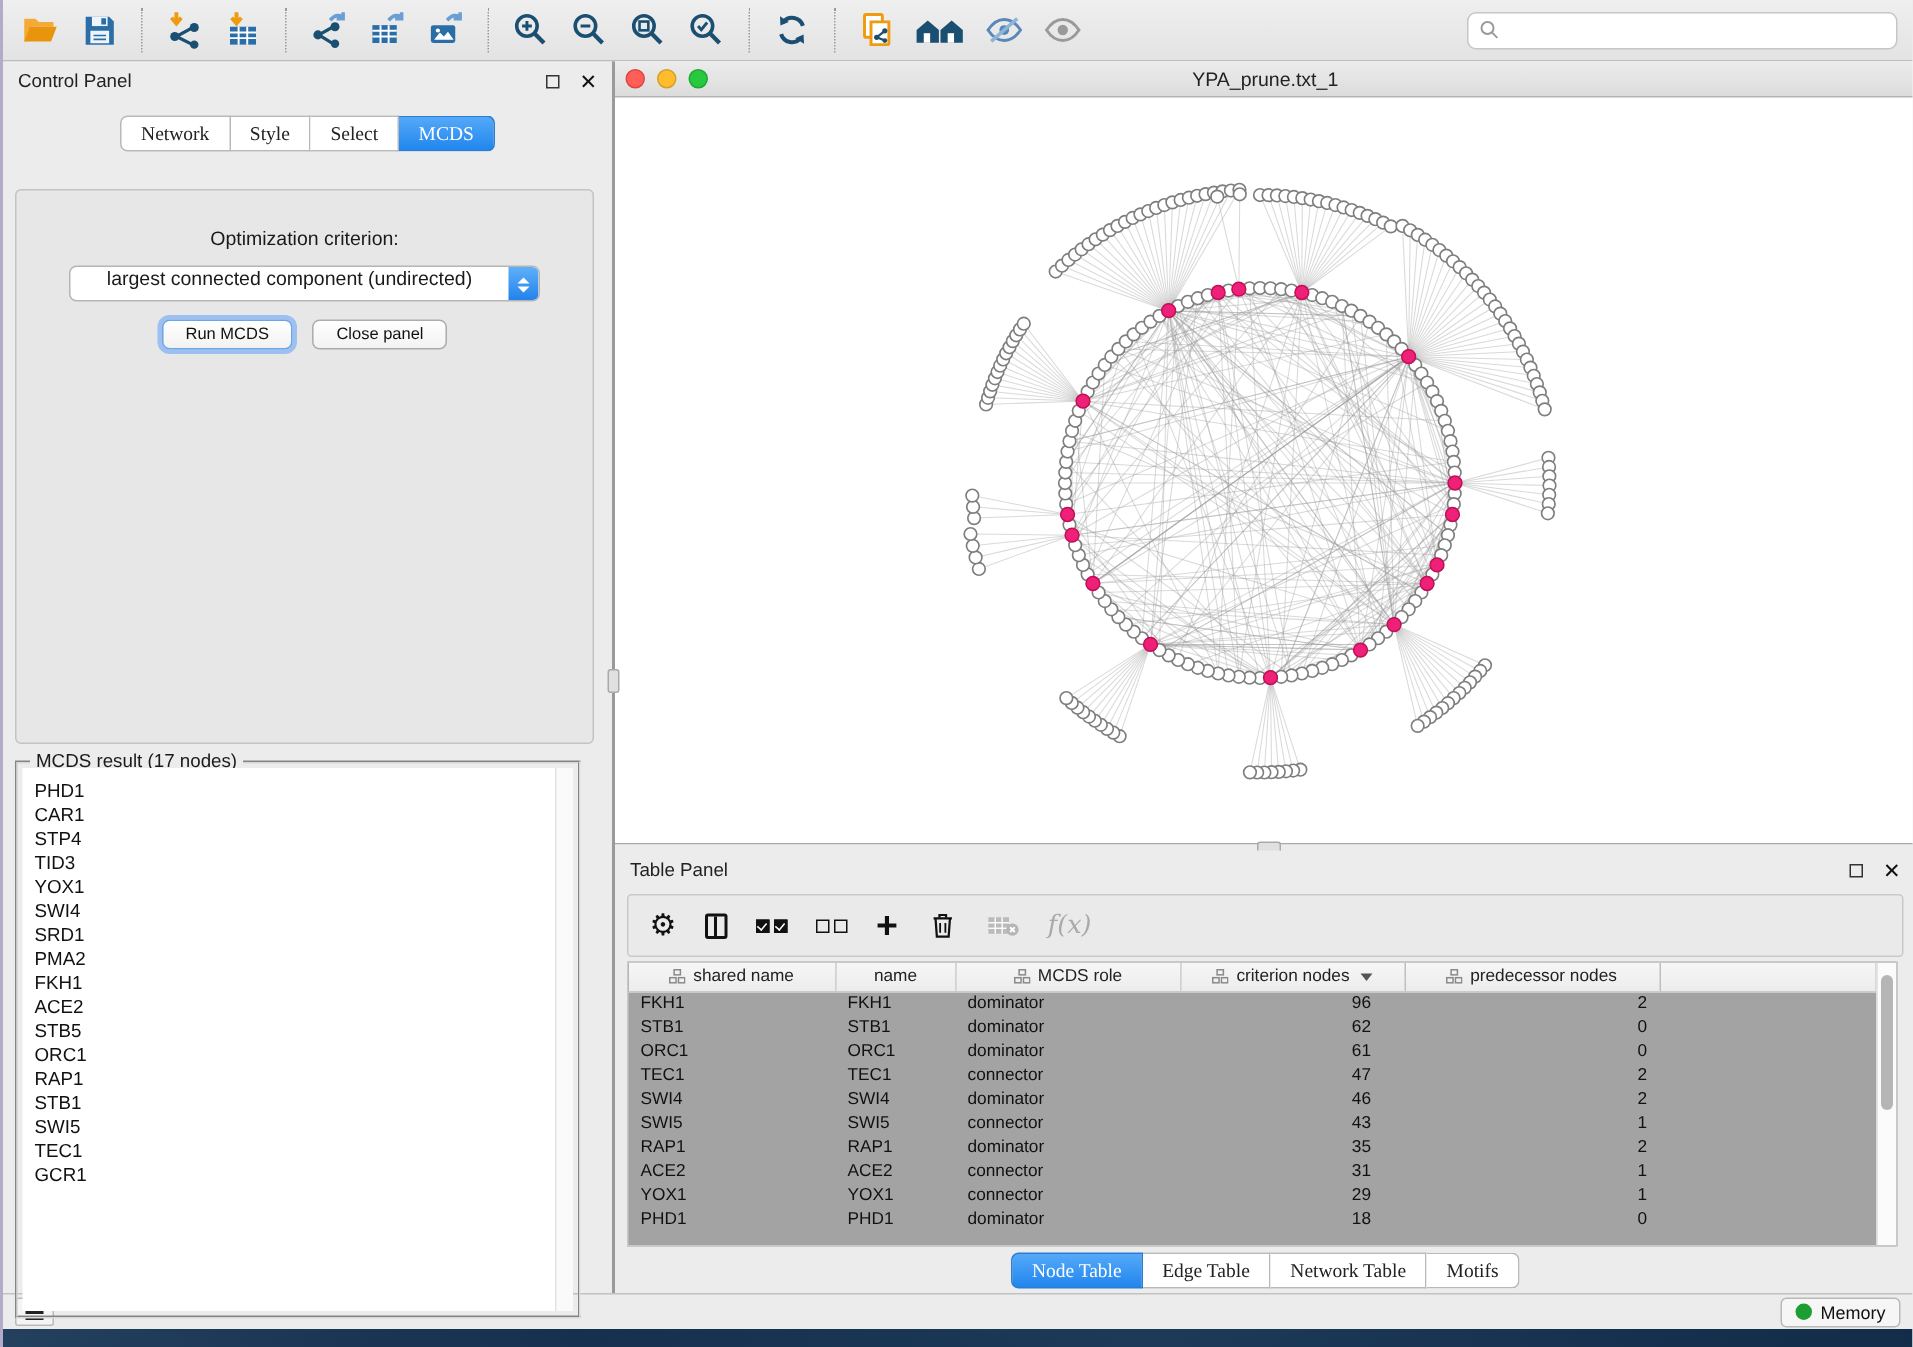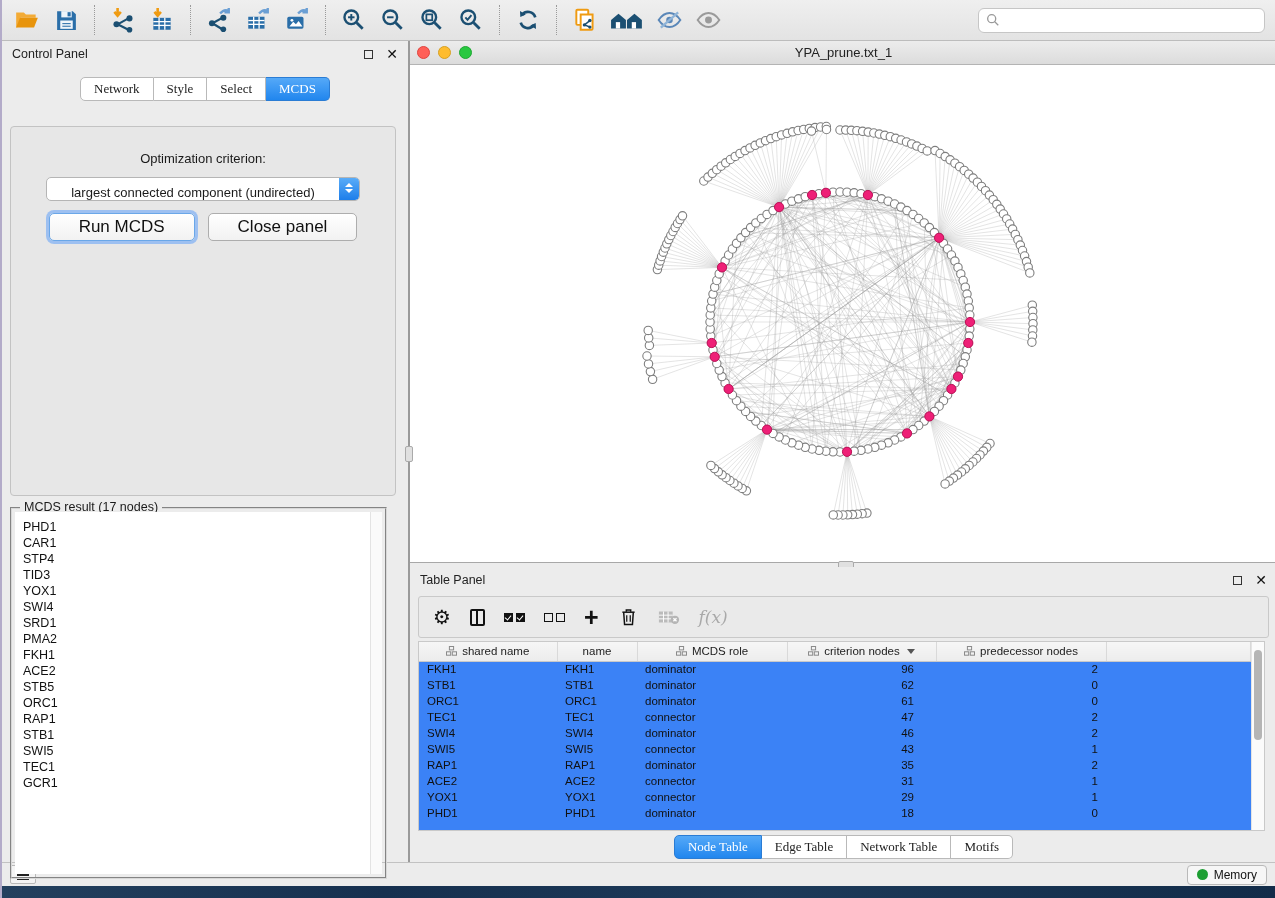--- a/index.html
+++ b/index.html
@@ -30,29 +30,29 @@
   .close-icon { font-weight:bold; font-size:14px; color:#111; line-height:1; }
   .seg-tabs { display:flex; justify-content:center; margin-top:10px;font-family:Liberation Serif, serif; }
   .seg-tab { background:#fff; border:1px solid #b9b9b9; border-left:none; padding:3px 13px; font-size:13px; color:#222; }
   .seg-tab:first-child { border-left:1px solid #b9b9b9; border-radius:5px 0 0 5px; }
   .seg-tab:last-child { border-radius:0 5px 5px 0; }
   .seg-tab.selected { background:linear-gradient(#55a9f8,#2186ee); color:#fff; border-color:#2a7cd4; }
   .tab-body { position:absolute; left:8px; right:12px; top:85px; height:370px; background:#e7e7e7;
               border:1px solid #c3c3c3; border-radius:4px; padding-top:24px; text-align:center; }
   .opt-label { font-size:13px; margin-bottom:11px; }
   .dropdown { width:314px; height:24px; margin:0 auto; background:#fff; border:1px solid #b5b5b5; border-radius:5px;
-              display:flex; align-items:flex-end; overflow:hidden; }
+              display:flex; align-items:flex-start; overflow:hidden; }
   .dropdown .val { flex:1; text-align:center; font-size:13px; white-space:nowrap; }
   .stepper { width:20px; height:24px; background:linear-gradient(#5fb0f9,#1d7eea); display:flex; flex-direction:column;
              align-items:center; justify-content:center; gap:2px; border-radius:0 4px 4px 0; }
   .tri-up { width:0; height:0; border-left:4px solid transparent; border-right:4px solid transparent; border-bottom:4px solid #fff; }
   .tri-dn { width:0; height:0; border-left:4px solid transparent; border-right:4px solid transparent; border-top:4px solid #fff; }
   .btn-row { margin-top:12px; display:flex; justify-content:center; gap:13px; }
-  .btn { background:linear-gradient(#ffffff,#f2f2f2); border:1px solid #adadad; border-radius:5px; padding:3px 29px;
-         font-size:17px; font-family:inherit; color:#111;text-align:center; }
+  .btn { background:linear-gradient(#ffffff,#f2f2f2); border:1px solid #adadad; border-radius:5px; padding:3px 15px;
+         font-size:11px; font-family:inherit; color:#111;text-align:center; }
   .btn.focus-ring { box-shadow:0 0 0 3px rgba(96,160,250,.55); border-color:#6aa7e8; }
   .groupbox { position:absolute; left:8px; right:21px; top:466px; height:372px; border:2px groove #d8d8d8; }
   .groupbox .legend { position:absolute; top:-9px; left:8px; background:#ececec; padding:0 4px; font-size:12.5px; color:#1a1a1a; }
   .groupbox .list-area { position:absolute; inset:3px; background:#fff; display:flex; }
   .mcds-list { flex:1; padding:7px 0 0 8px; font-size:12.5px; line-height:16px; color:#111; }
   .list-scroll { width:12px; background:#fafafa; border-left:1px solid #e3e3e3; }
 
   
   .net-window { height:522px; background:#fff; border-bottom:1px solid #a8a8a8; }
   .net-titlebar { height:24px; background:linear-gradient(#ececec,#dcdcdc); border-bottom:1px solid #b4b4b4;
@@ -78,21 +78,21 @@
   .tt-icon { display:flex; align-items:center; justify-content:center; }
   .gear-glyph { font-size:20px; color:#111; line-height:1; }
   .cols-glyph { width:15px; height:17px; border:2px solid #111; border-radius:2px; position:relative; }
   .cols-glyph::after { content:""; position:absolute; left:50%; top:0; bottom:0; width:2px; background:#111; transform:translateX(-50%); }
   .cb-pair { display:flex; gap:3px; }
   .cb { width:9px; height:9px; border:1.5px solid #111; position:relative; }
   .cb.checked { background:#111; }
   .cb.checked::after { content:""; position:absolute; left:1.5px; top:0.5px; width:3px; height:5px; border:solid #fff; border-width:0 1.5px 1.5px 0; transform:rotate(40deg); }
   .plus-glyph { font-size:25px; font-weight:bold; color:#111; line-height:0.8; }
   .fx-glyph { font-family:"DejaVu Serif","Liberation Serif",serif; font-style:italic; font-size:17px; color:#a9a9a9; }
-  .table-wrap { position:absolute; left:8px; right:12px; top:74px; height:190px; background:#3b82f6; border:1px solid #c9c9c9; display:flex; }
+  .table-wrap { position:absolute; left:8px; right:12px; top:74px; height:190px; background:#a3a3a3; border:1px solid #c9c9c9; display:flex; }
   table.node-table { border-collapse:collapse; table-layout:fixed; flex:1; align-self:flex-start; width:100%; }
   table.node-table th { height:19px; background:linear-gradient(#f6f6f6,#ececec); border-bottom:1px solid #c9c9c9;
        border-right:1px solid #d9d9d9; font-weight:normal; font-size:11.5px; color:#222; padding:0 4px; white-space:nowrap; overflow:hidden; }
   table.node-table th .hwrap { display:flex; align-items:center; justify-content:center; gap:5px; }
   table.node-table td { height:16px; font-size:11.5px; color:#111; padding:0 8px; white-space:nowrap; overflow:hidden; }
   td.num { text-align:right; }
   .sort-chevron { width:0; height:0; border-left:4px solid transparent; border-right:4px solid transparent; border-top:5px solid #555; margin-left:2px; }
   .table-vscroll { width:13px; background:#fbfbfb; border-left:1px solid #e4e4e4; position:relative; }
   .table-vscroll .thumb { position:absolute; left:2px; right:2px; top:8px; height:90px; background:#b5b5b5; border-radius:5px; }
   .bottom-tabs { position:absolute; left:0; right:0; top:268px; display:flex; justify-content:center; }

